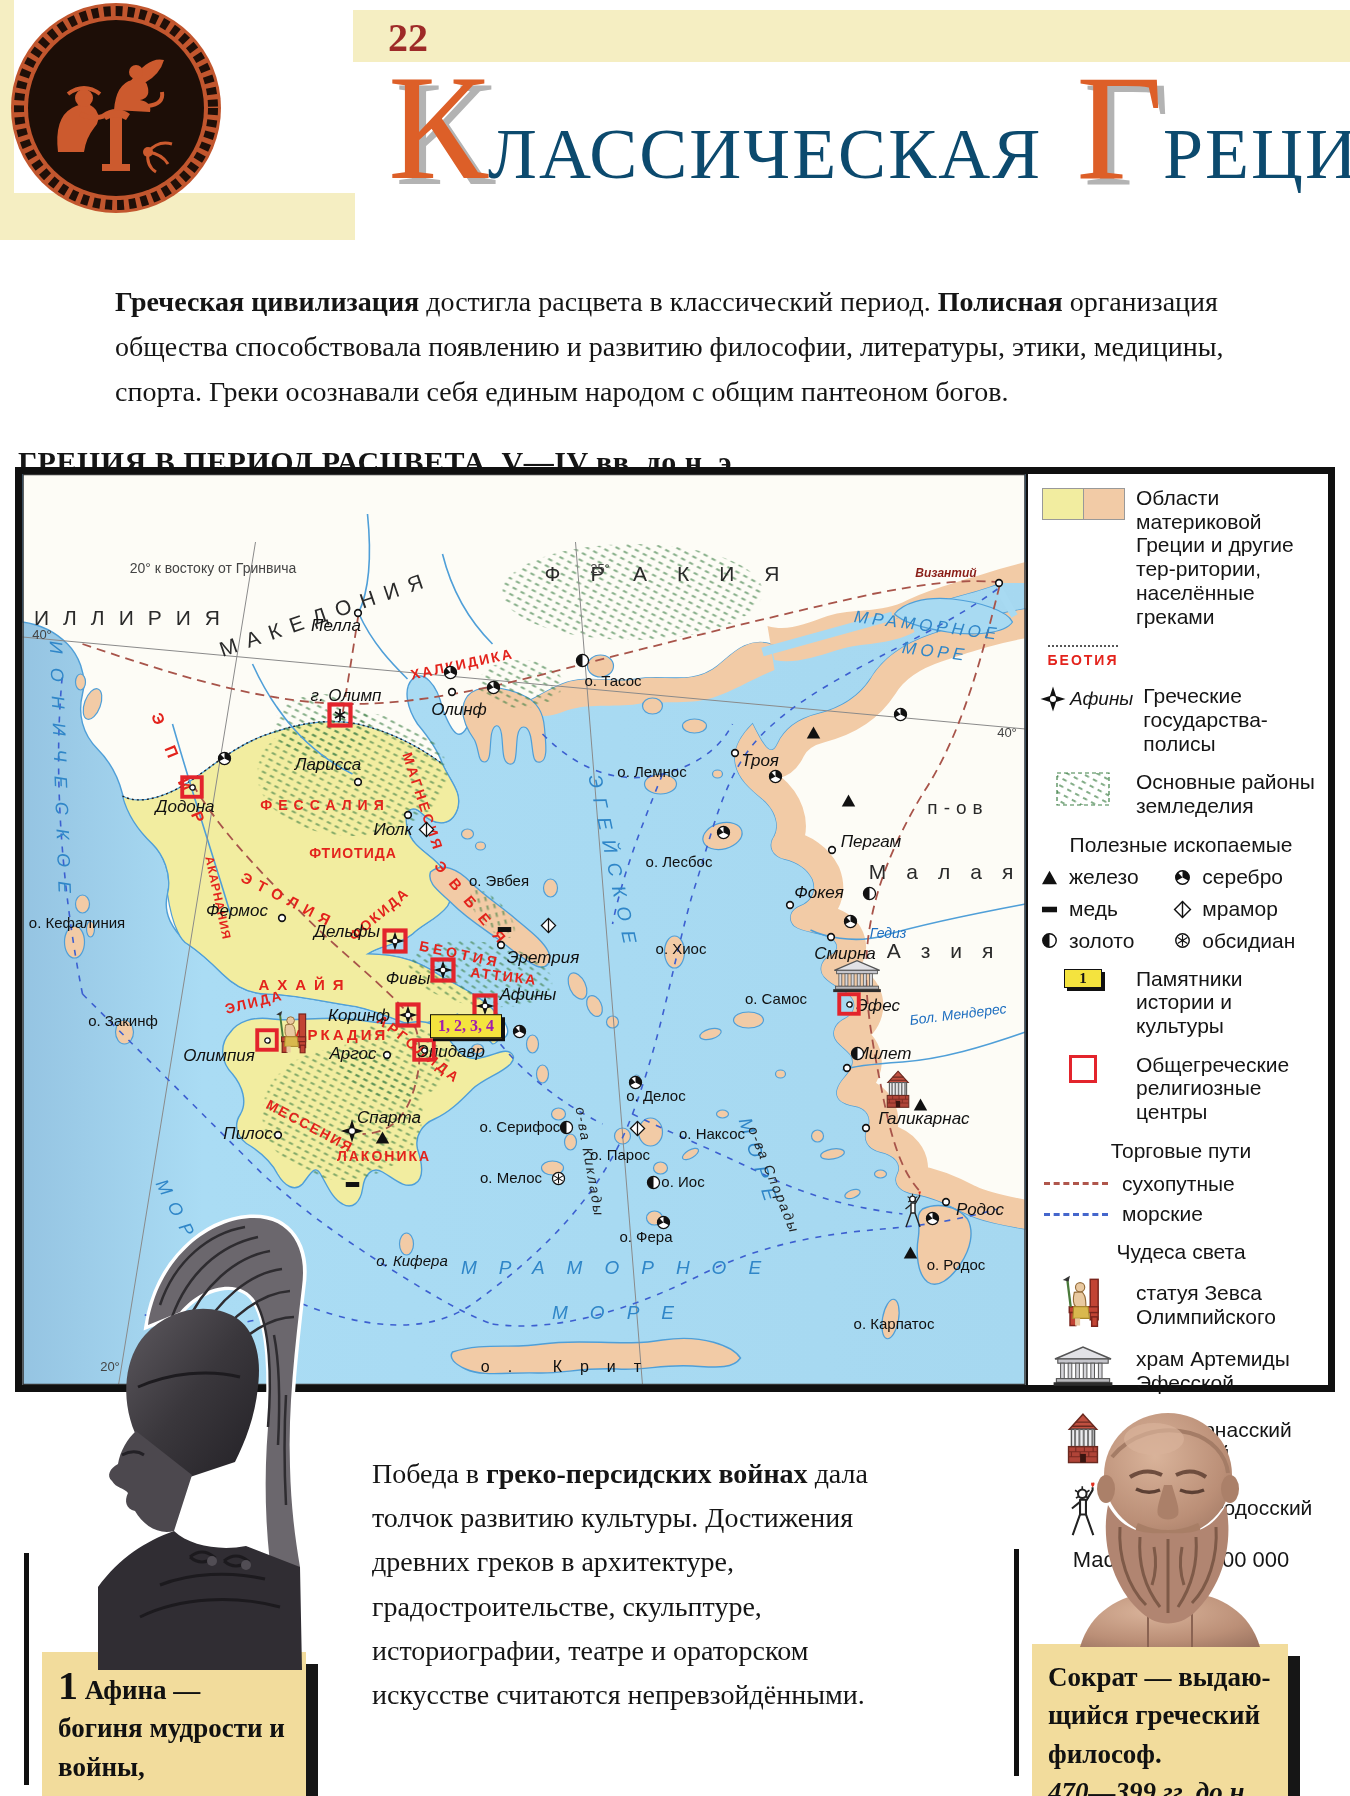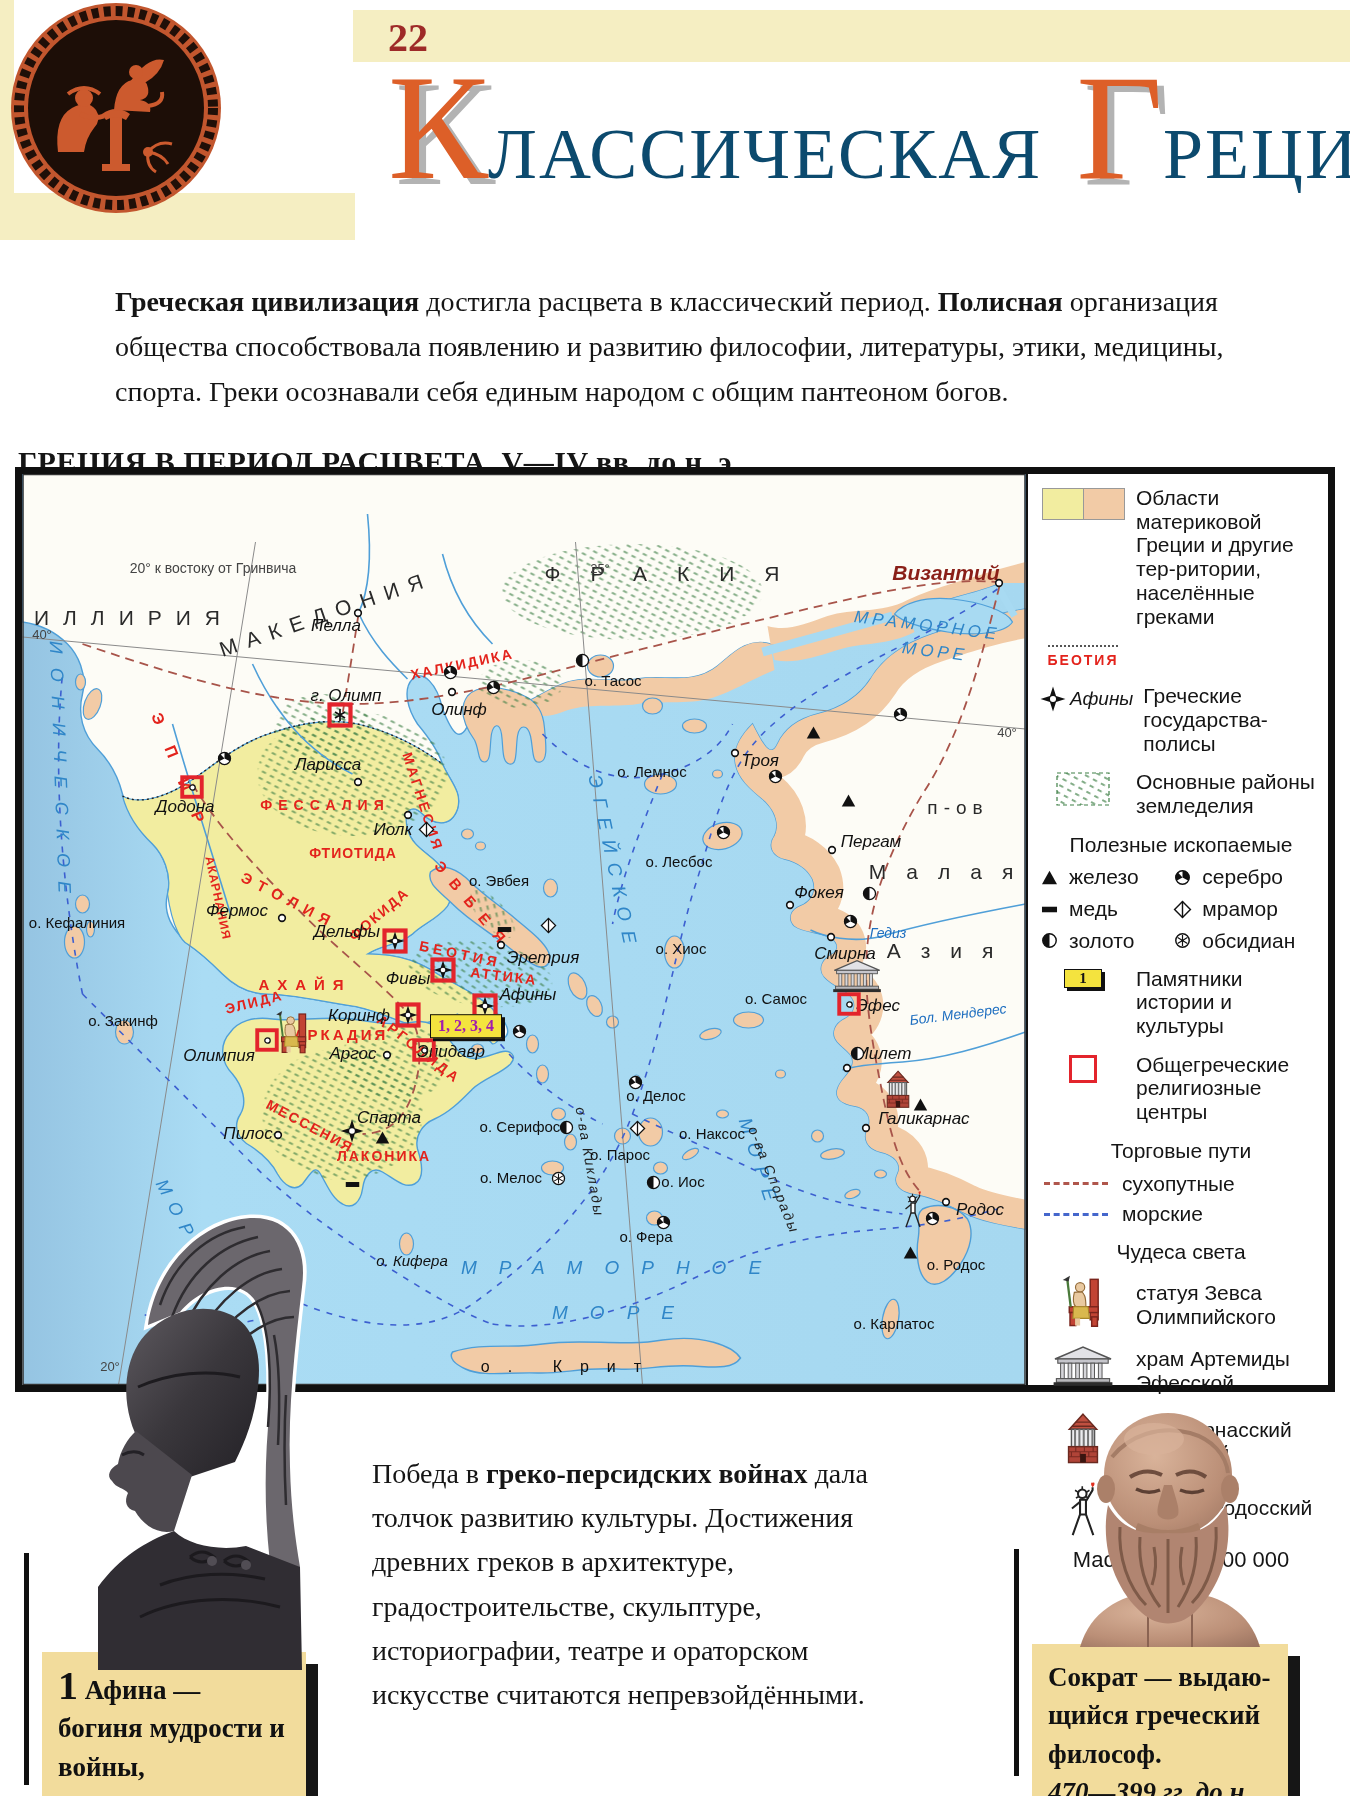--- a/index.html
+++ b/index.html
@@ -21,21 +21,21 @@
              box-sizing:border-box;display:flex;background:#fff;z-index:1}
   .map-canvas{position:relative;width:1004px;height:911px;border-right:2px solid #101010;box-sizing:content-box;overflow:hidden}
   #geo{position:absolute;left:0;top:0}
   #map-labels{position:absolute;inset:0}
   .ml{position:absolute;white-space:nowrap;font-family:"Liberation Sans",sans-serif}
   .ml.big{font-size:21px;color:#2a2a2a;letter-spacing:12px}
   .ml.reg{font-size:14px;color:#e3231c;font-weight:bold;letter-spacing:2px}
   .ml.sea{font-style:italic;color:#2f86c8;font-size:19px;letter-spacing:6px}
   .ml.arch{font-style:italic;color:#222;font-size:14px;letter-spacing:2px}
   .ml.city{font-style:italic;color:#101010;font-size:17px}
-  .ml.byz{font-style:italic;color:#8a1f18;font-size:21px;font-weight:bold}
+  .ml.byz{font-style:italic;color:#8a1f18;font-size:12px;font-weight:bold}
   .ml.isl{color:#101010;font-size:15px}
   .ml.riv{font-style:italic;color:#1f6fc0;font-size:14px}
   .ml.grid{color:#444;font-size:13px;font-style:normal}
   .mkwrap{position:absolute;width:0;height:0}
   .mkwrap svg{position:absolute}
   .monbox{position:absolute;transform:translate(-50%,-50%);background:#f4e33e;border:1.6px solid #111;
           box-shadow:3px 3px 0 #111;font-family:"Liberation Serif",serif;font-weight:bold;
           font-size:16px;padding:0 7px;line-height:1.35;color:#a21caf}
   
   .legend{flex:1;background:#fff;padding:12px 6px 6px 12px;font-family:"Liberation Sans",sans-serif;

